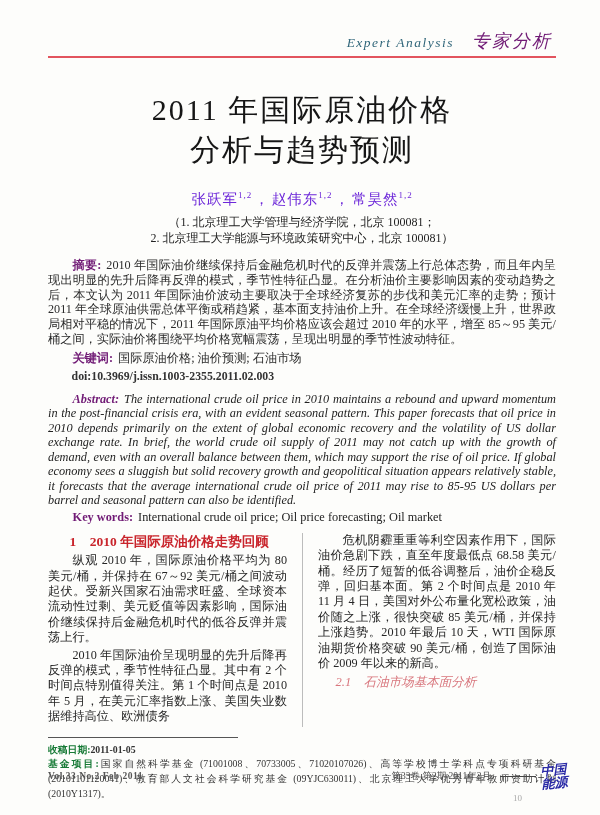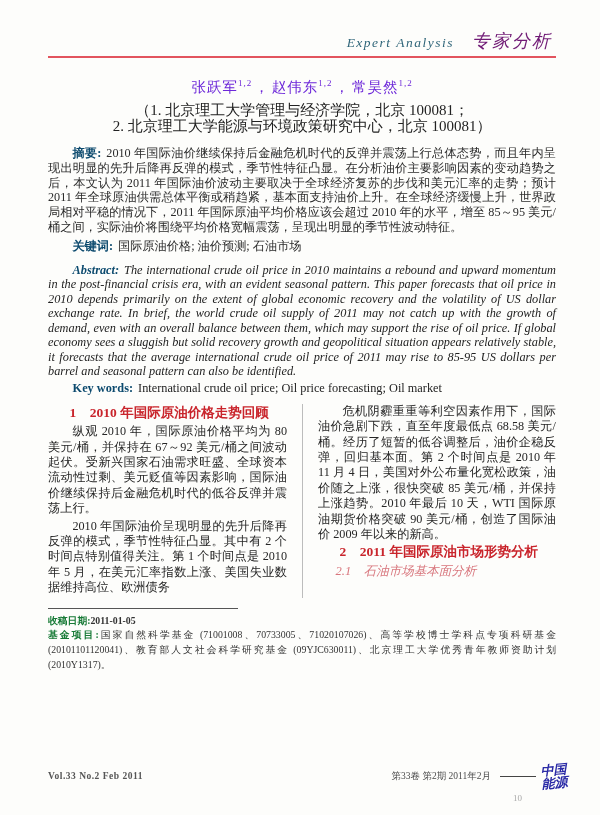--- a/index.html
+++ b/index.html
@@ -15,24 +15,24 @@
   .header-row { padding-top:29px; text-align:right; padding-right:4px; white-space:nowrap; }
   .expert-en { font-style:italic; color:#2f6579; font-size:13.5px; letter-spacing:1.5px; }
   .expert-cn { font-style:italic; color:#701a75; font-size:18px; margin-left:14px; letter-spacing:2px; }
   .red-rule { height:2px; background:#e2545e; margin-top:3px; }
 
   
   .title { text-align:center; font-size:30px; line-height:40px; letter-spacing:2px; margin-top:32px; color:#161616; font-weight:500; }
   .authors { text-align:center; margin-top:20px; font-size:14.5px; letter-spacing:1px; color:#6d28d9; }
   .authors sup { font-size:9px; }
   .authors .sep { margin:0 2px; }
-  .affils { text-align:center; margin-top:5px; font-size:15px; line-height:16px; color:#222; }
+  .affils { text-align:center; margin-top:5px; font-size:12px; line-height:16px; color:#222; }
 
   
-  .label-green { color:#0c4a6e; font-weight:bold; margin-right:5px; }
+  .label-green { color:#701a75; font-weight:bold; margin-right:5px; }
   .abstract-cn { margin-top:12px; font-size:12.2px; line-height:14.8px; text-align:justify; text-indent:2em; }
   .kw-line { padding-left:2em; margin-top:3px; font-size:12.2px; }
   .meta-line { padding-left:2em; margin-top:3px; font-size:12.2px; }
   .meta-value { margin-right:12px; font-weight:bold; color:#222; }
   .doi-line { padding-left:2em; margin-top:2px; font-size:11.8px; font-weight:bold; color:#333; }
   .en-abstract { margin-top:8px; font-size:12.3px; line-height:14.5px; text-align:justify; text-indent:2em; color:#222;font-style:italic; }
   .en-keywords { padding-left:2em; margin-top:2px; font-size:12.3px; color:#222; }
 
   
   .columns { display:flex; margin-top:8px; }
@@ -62,57 +62,61 @@
 
 <div class="page">
   <div class="content">
 
     <div class="header-row">
       <span class="expert-en">Expert Analysis</span>
       <span class="expert-cn">专家分析</span>
     </div>
     <div class="red-rule"></div>
 
+    <h1 class="title">
+      <span>2011 年国际原油价格</span><br>
+      <span>分析与趋势预测</span>
+    </h1>
 
     <div class="authors">
       <span><span>张跃军</span><sup>1,2</sup></span><span class="sep">，</span><span><span>赵伟东</span><sup>1,2</sup></span><span class="sep">，</span><span><span>常昊然</span><sup>1,2</sup></span>
     </div>
 
     <div class="affils">
       <div>（1. 北京理工大学管理与经济学院，北京  100081；</div>
       <div>2. 北京理工大学能源与环境政策研究中心，北京  100081）</div>
     </div>
 
     <p class="abstract-cn">
       <span class="label-green">摘要:</span><span>2010 年国际油价继续保持后金融危机时代的反弹并震荡上行总体态势，而且年内呈现出明显的先升后降再反弹的模式，季节性特征凸显。在分析油价主要影响因素的变动趋势之后，本文认为 2011 年国际油价波动主要取决于全球经济复苏的步伐和美元汇率的走势；预计 2011 年全球原油供需总体平衡或稍趋紧，基本面支持油价上升。在全球经济缓慢上升，世界政局相对平稳的情况下，2011 年国际原油平均价格应该会超过 2010 年的水平，增至 85～95 美元/桶之间，实际油价将围绕平均价格宽幅震荡，呈现出明显的季节性波动特征。</span>
     </p>
 
     <p class="kw-line">
       <span class="label-green">关键词:</span><span>国际原油价格; 油价预测; 石油市场</span>
     </p>
 
 
+    <p class="doi-line">doi:10.3969/j.issn.1003-2355.2011.02.003</p>
 
     <p class="en-abstract">
       <span class="label-green">Abstract:</span><span>The international crude oil price in 2010 maintains a rebound and upward momentum in the post-financial crisis era, with an evident seasonal pattern. This paper forecasts that oil price in 2010 depends primarily on the extent of global economic recovery and the volatility of US dollar exchange rate. In brief, the world crude oil supply of 2011 may not catch up with the growth of demand, even with an overall balance between them, which may support the rise of oil price. If global economy sees a sluggish but solid recovery growth and geopolitical situation appears relatively stable, it forecasts that the average international crude oil price of 2011 may rise to 85-95 US dollars per barrel and seasonal pattern can also be identified.</span>
     </p>
 
     <p class="en-keywords">
       <span class="label-green">Key words:</span><span>International crude oil price; Oil price forecasting; Oil market</span>
     </p>
 
     <div class="columns">
       <div class="col col-left">
         <div class="sec-heading">1　2010 年国际原油价格走势回顾</div>
         <p>纵观 2010 年，国际原油价格平均为 80 美元/桶，并保持在 67～92 美元/桶之间波动起伏。受新兴国家石油需求旺盛、全球资本流动性过剩、美元贬值等因素影响，国际油价继续保持后金融危机时代的低谷反弹并震荡上行。</p>
         <p>2010 年国际油价呈现明显的先升后降再反弹的模式，季节性特征凸显。其中有 2 个时间点特别值得关注。第 1 个时间点是 2010 年 5 月，在美元汇率指数上涨、美国失业数据维持高位、欧洲债务</p>
       </div>
       <div class="col col-right">
         <p>危机阴霾重重等利空因素作用下，国际油价急剧下跌，直至年度最低点 68.58 美元/桶。经历了短暂的低谷调整后，油价企稳反弹，回归基本面。第 2 个时间点是 2010 年 11 月 4 日，美国对外公布量化宽松政策，油价随之上涨，很快突破 85 美元/桶，并保持上涨趋势。2010 年最后 10 天，WTI 国际原油期货价格突破 90 美元/桶，创造了国际油价 2009 年以来的新高。</p>
-        <div class="sec-heading">2　2011 年国际原油市场形势分析</div>
         <div class="sec-subheading">2.1　石油市场基本面分析</div>
       </div>
     </div>
 
     <div class="footnote-block">
       <div class="footnote-rule"></div>
       <div>
         <span class="fn-label">收稿日期:</span><span class="fn-value-bold">2011-01-05</span>
       </div>
       <div>

